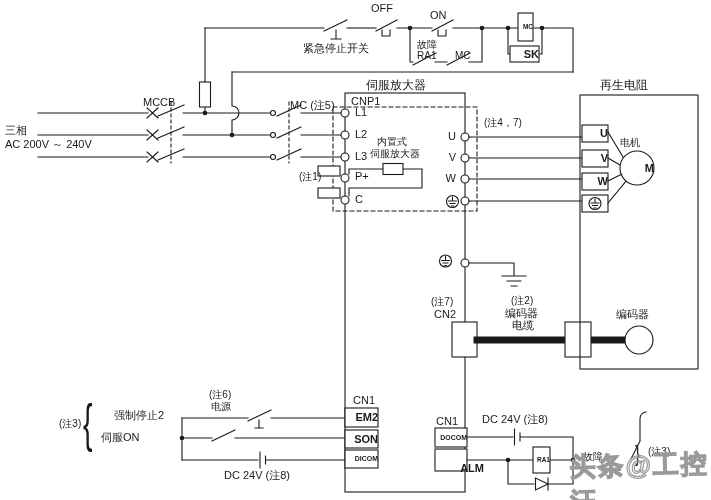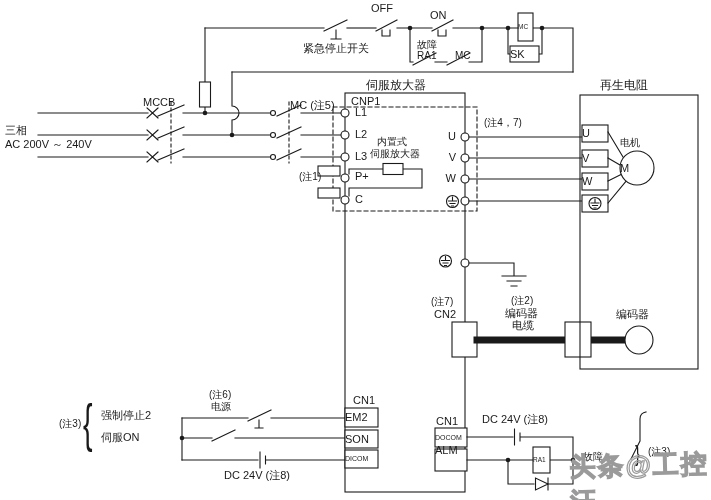--- a/index.html
+++ b/index.html
@@ -1,21 +1,21 @@
 <!DOCTYPE html>
 <html><head>
 <meta charset="utf-8">
 <style>
   html,body{margin:0;padding:0;background:#fff;}
   #stage{position:relative;width:711px;height:500px;background:#fff;overflow:hidden;
          font-family:"Liberation Sans","DejaVu Sans",sans-serif;color:#1a1a1a;}
   #wires{position:absolute;left:0;top:0;z-index:1;}
   .lbl{position:absolute;z-index:3;font-size:11px;line-height:1.1;white-space:nowrap;color:#1a1a1a;}
   .s10{font-size:10px;} .s12{font-size:12px;} .s7{font-size:7px;} .s65{font-size:6.5px;}
-  .ctr{text-align:left;}
+  .ctr{text-align:right;font-weight:bold;}
   .brace-l{font-size:52px;line-height:0.9;transform:scaleX(0.55);transform-origin:left center;font-weight:300;}
   .brace-r{font-size:22px;line-height:0.9;transform:scaleX(0.7);font-weight:300;}
   .wm{position:absolute;z-index:5;font-size:26px;font-weight:bold;letter-spacing:2px;
       color:rgba(255,255,255,0.05);-webkit-text-stroke:1.2px #9a9a9a;transform:rotate(-1.5deg);}
 </style>
 </head>
 <body>
 
 <div id="stage">
 
@@ -201,29 +201,29 @@
   <div class="lbl" style="left:505px;top:307px">编码器</div>
   <div class="lbl" style="left:512px;top:319px">电缆</div>
 
   <div class="lbl" style="left:353px;top:394px">CN1</div>
   <div class="lbl ctr" style="left:345px;top:411px;width:33px">EM2</div>
   <div class="lbl ctr" style="left:345px;top:433px;width:33px">SON</div>
   <div class="lbl s7 ctr" style="left:345px;top:455px;width:33px">DICOM</div>
 
   <div class="lbl s10" style="left:59px;top:418px">(注3)</div>
   <div class="lbl brace-l" style="left:83px;top:400px">{</div>
-  <div class="lbl" style="left:101px;top:409px">强制停止2</div>
+  <div class="lbl" style="left:114px;top:409px">强制停止2</div>
   <div class="lbl" style="left:101px;top:431px">伺服ON</div>
   <div class="lbl s10" style="left:209px;top:389px">(注6)</div>
   <div class="lbl s10" style="left:211px;top:401px">电源</div>
   <div class="lbl" style="left:224px;top:469px">DC 24V (注8)</div>
 
   <div class="lbl" style="left:436px;top:415px">CN1</div>
   <div class="lbl s7 ctr" style="left:435px;top:434px;width:32px">DOCOM</div>
-  <div class="lbl ctr" style="left:435px;top:444px;width:28px">ALM</div>
+  <div class="lbl ctr" style="left:435px;top:462px;width:49px">ALM</div>
   <div class="lbl" style="left:482px;top:413px">DC 24V (注8)</div>
   <div class="lbl s65 ctr" style="left:533px;top:456px;width:17px">RA1</div>
   <div class="lbl s10" style="left:583px;top:451px">故障</div>
   <div class="lbl brace-r" style="left:634px;top:444px">}</div>
   <div class="lbl s10" style="left:648px;top:446px">(注3)</div>
 
   <div class="wm" style="left:570px;top:448px">头条@工控汪</div>
 </div>
 
 </body></html>

